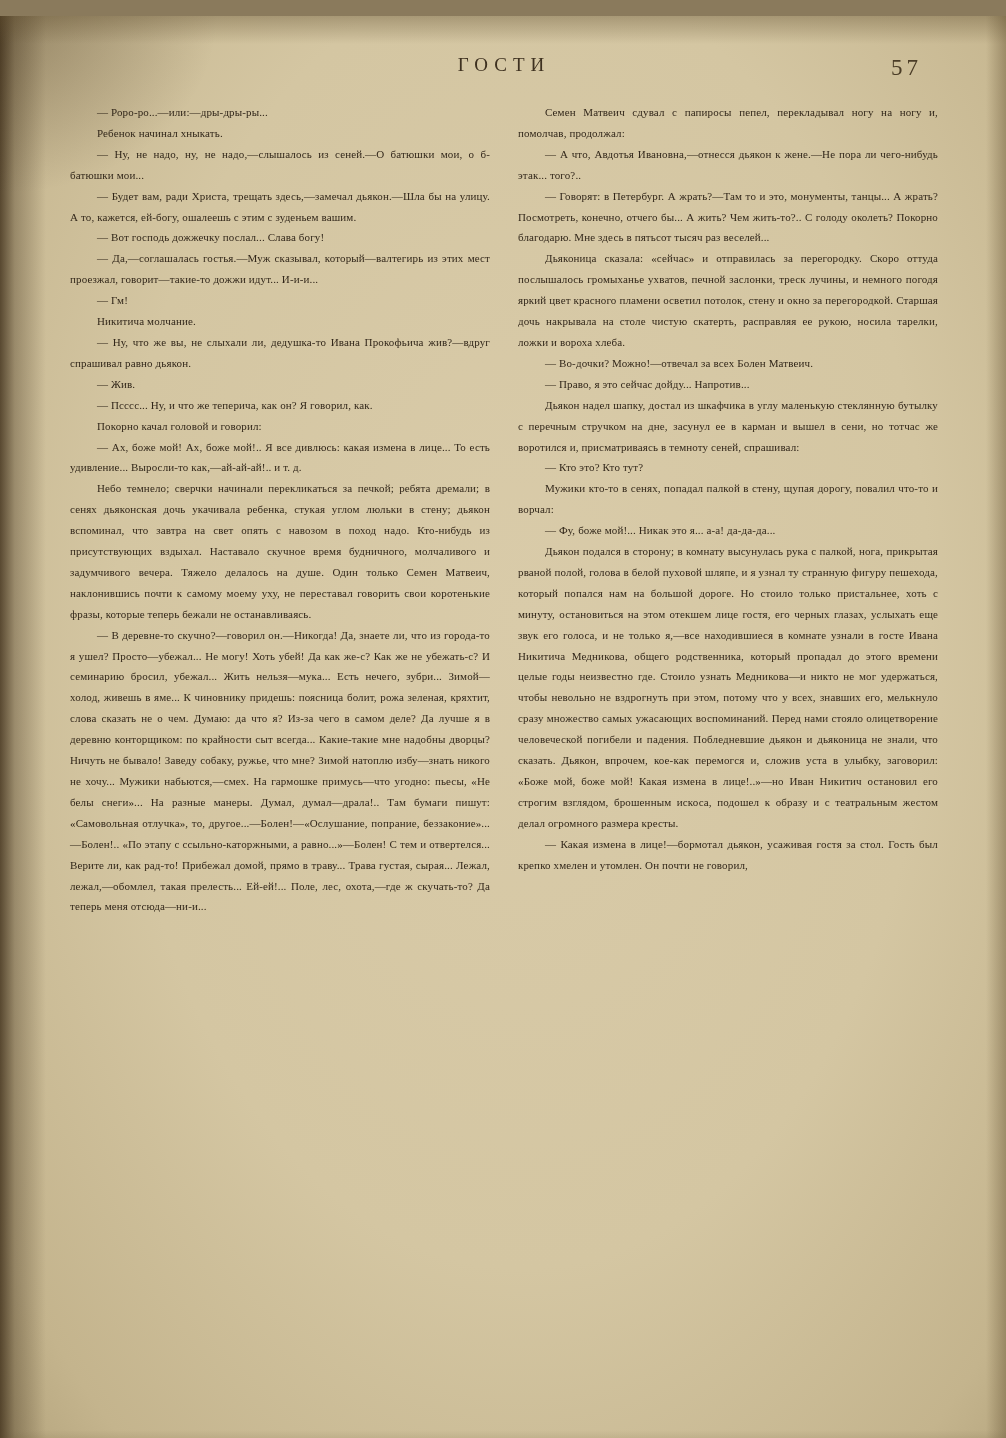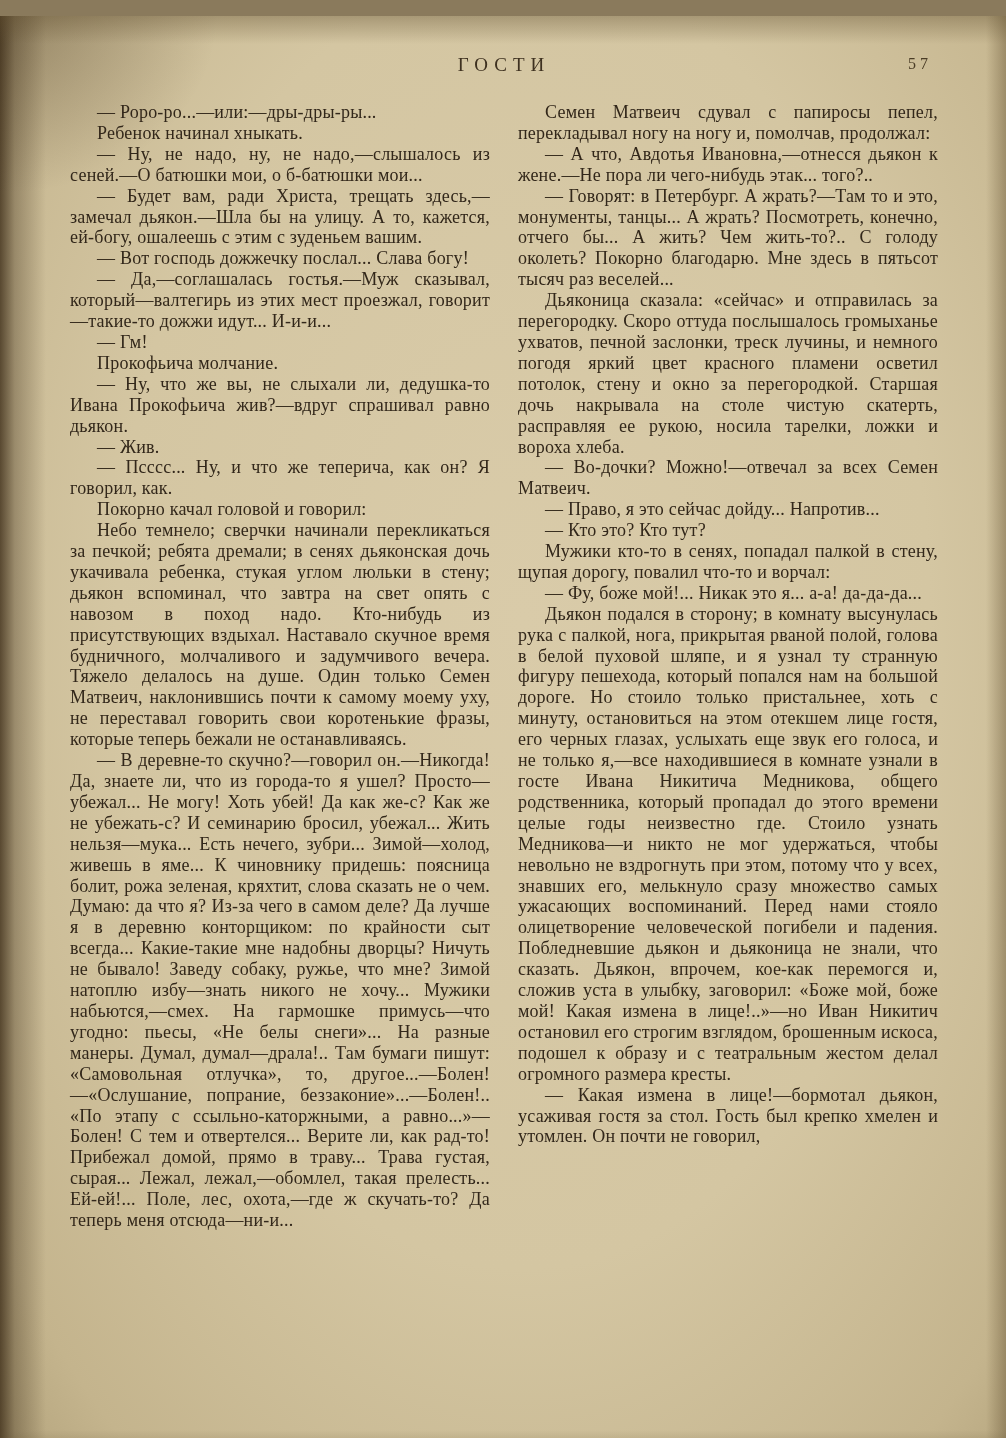--- a/index.html
+++ b/index.html
@@ -44,36 +44,36 @@
     width: 868px; height: 26px;
   }
   .running-title {
     position: absolute; left: 0; right: 0;
     text-align: center;
     font-size: 19px;
     letter-spacing: 6px;
     color: #3e3120;
   }
   .page-number {
-    position: absolute; right: 6px; top: 1px;
-    font-size: 16px;
+    position: absolute; right: 16px; top: 1px;
+    font-size: 23px;
     letter-spacing: 4px;
     color: #4a3c26;
   }
 
   .columns {
     position: absolute;
     top: 86px; left: 70px;
     width: 868px;
     display: flex;
     gap: 28px;
   }
   .column {
     width: 420px;
-    font-size: 18px;
+    font-size: 11px;
     line-height: 20.9px;
     text-align: justify;
     letter-spacing: 0.012em;
     hyphens: auto;
     font-family: Liberation Serif, serif;
     -webkit-hyphens: auto;
   }
   .column p {
     margin: 0;
     text-indent: 27px;
@@ -97,35 +97,37 @@
 
   <div class="columns">
     <div class="column">
         <p lang="ru">— Роро-ро...—или:—дры-дры-ры...</p>
         <p lang="ru">Ребенок начинал хныкать.</p>
         <p lang="ru">— Ну, не надо, ну, не надо,—слышалось из сеней.—О батюшки мои, о б-батюшки мои...</p>
         <p lang="ru">— Будет вам, ради Христа, трещать здесь,—замечал дьякон.—Шла бы на улицу. А то, кажется, ей-богу, ошалеешь с этим с зуденьем вашим.</p>
         <p lang="ru">— Вот господь дожжечку послал... Слава богу!</p>
         <p lang="ru">— Да,—соглашалась гостья.—Муж сказывал, который—валтегирь из этих мест проезжал, говорит—такие-то дожжи идут... И-и-и...</p>
         <p lang="ru">— Гм!</p>
-        <p lang="ru">Прокофьича молчание.</p>
+        <p lang="ru">Никитича молчание.</p>
         <p lang="ru">— Ну, что же вы, не слыхали ли, дедушка-то Ивана Прокофьича жив?—вдруг спрашивал равно дьякон.</p>
         <p lang="ru">— Жив.</p>
         <p lang="ru">— Псссс... Ну, и что же теперича, как он? Я говорил, как.</p>
         <p lang="ru">Покорно качал головой и говорил:</p>
+        <p lang="ru">— Ах, боже мой! Ах, боже мой!.. Я все дивлюсь: какая измена в лице... То есть удивление... Выросли-то как,—ай-ай-ай!.. и т. д.</p>
         <p lang="ru">Небо темнело; сверчки начинали перекликаться за печкой; ребята дремали; в сенях дьяконская дочь укачивала ребенка, стукая углом люльки в стену; дьякон вспоминал, что завтра на свет опять с навозом в поход надо. Кто-нибудь из присутствующих вздыхал. Наставало скучное время будничного, молчаливого и задумчивого вечера. Тяжело делалось на душе. Один только Семен Матвеич, наклонившись почти к самому моему уху, не переставал говорить свои коротенькие фразы, которые теперь бежали не останавливаясь.</p>
         <p lang="ru">— В деревне-то скучно?—говорил он.—Никогда! Да, знаете ли, что из города-то я ушел? Просто—убежал... Не могу! Хоть убей! Да как же-с? Как же не убежать-с? И семинарию бросил, убежал... Жить нельзя—мука... Есть нечего, зубри... Зимой—холод, живешь в яме... К чиновнику придешь: поясница болит, рожа зеленая, кряхтит, слова сказать не о чем. Думаю: да что я? Из-за чего в самом деле? Да лучше я в деревню конторщиком: по крайности сыт всегда... Какие-такие мне надобны дворцы? Ничуть не бывало! Заведу собаку, ружье, что мне? Зимой натоплю избу—знать никого не хочу... Мужики набьются,—смех. На гармошке примусь—что угодно: пьесы, «Не белы снеги»... На разные манеры. Думал, думал—драла!.. Там бумаги пишут: «Самовольная отлучка», то, другое...—Болен!—«Ослушание, попрание, беззаконие»...—Болен!.. «По этапу с ссыльно-каторжными, а равно...»—Болен! С тем и отвертелся... Верите ли, как рад-то! Прибежал домой, прямо в траву... Трава густая, сырая... Лежал, лежал,—обомлел, такая прелесть... Ей-ей!... Поле, лес, охота,—где ж скучать-то? Да теперь меня отсюда—ни-и...</p>
       </div>
     <div class="column">
         <p lang="ru">Семен Матвеич сдувал с папиросы пепел, перекладывал ногу на ногу и, помолчав, продолжал:</p>
         <p lang="ru">— А что, Авдотья Ивановна,—отнесся дьякон к жене.—Не пора ли чего-нибудь этак... того?..</p>
         <p lang="ru">— Говорят: в Петербург. А жрать?—Там то и это, монументы, танцы... А жрать? Посмотреть, конечно, отчего бы... А жить? Чем жить-то?.. С голоду околеть? Покорно благодарю. Мне здесь в пятьсот тысяч раз веселей...</p>
         <p lang="ru">Дьяконица сказала: «сейчас» и отправилась за перегородку. Скоро оттуда послышалось громыханье ухватов, печной заслонки, треск лучины, и немного погодя яркий цвет красного пламени осветил потолок, стену и окно за перегородкой. Старшая дочь накрывала на столе чистую скатерть, расправляя ее рукою, носила тарелки, ложки и вороха хлеба.</p>
-        <p lang="ru">— Во-дочки? Можно!—отвечал за всех Семен Матвеич.</p>
+        <p lang="ru">— Во-дочки? Можно!—отвечал за всех Болен Матвеич.</p>
         <p lang="ru">— Право, я это сейчас дойду... Напротив...</p>
+        <p lang="ru">Дьякон надел шапку, достал из шкафчика в углу маленькую стеклянную бутылку с перечным стручком на дне, засунул ее в карман и вышел в сени, но тотчас же воротился и, присматриваясь в темноту сеней, спрашивал:</p>
         <p lang="ru">— Кто это? Кто тут?</p>
         <p lang="ru">Мужики кто-то в сенях, попадал палкой в стену, щупая дорогу, повалил что-то и ворчал:</p>
         <p lang="ru">— Фу, боже мой!... Никак это я... а-а! да-да-да...</p>
         <p lang="ru">Дьякон подался в сторону; в комнату высунулась рука с палкой, нога, прикрытая рваной полой, голова в белой пуховой шляпе, и я узнал ту странную фигуру пешехода, который попался нам на большой дороге. Но стоило только пристальнее, хоть с минуту, остановиться на этом отекшем лице гостя, его черных глазах, услыхать еще звук его голоса, и не только я,—все находившиеся в комнате узнали в госте Ивана Никитича Медникова, общего родственника, который пропадал до этого времени целые годы неизвестно где. Стоило узнать Медникова—и никто не мог удержаться, чтобы невольно не вздрогнуть при этом, потому что у всех, знавших его, мелькнуло сразу множество самых ужасающих воспоминаний. Перед нами стояло олицетворение человеческой погибели и падения. Побледневшие дьякон и дьяконица не знали, что сказать. Дьякон, впрочем, кое-как перемогся и, сложив уста в улыбку, заговорил: «Боже мой, боже мой! Какая измена в лице!..»—но Иван Никитич остановил его строгим взглядом, брошенным искоса, подошел к образу и с театральным жестом делал огромного размера кресты.</p>
         <p lang="ru">— Какая измена в лице!—бормотал дьякон, усаживая гостя за стол. Гость был крепко хмелен и утомлен. Он почти не говорил,</p>
       </div>
   </div>
 
 </div>
 

